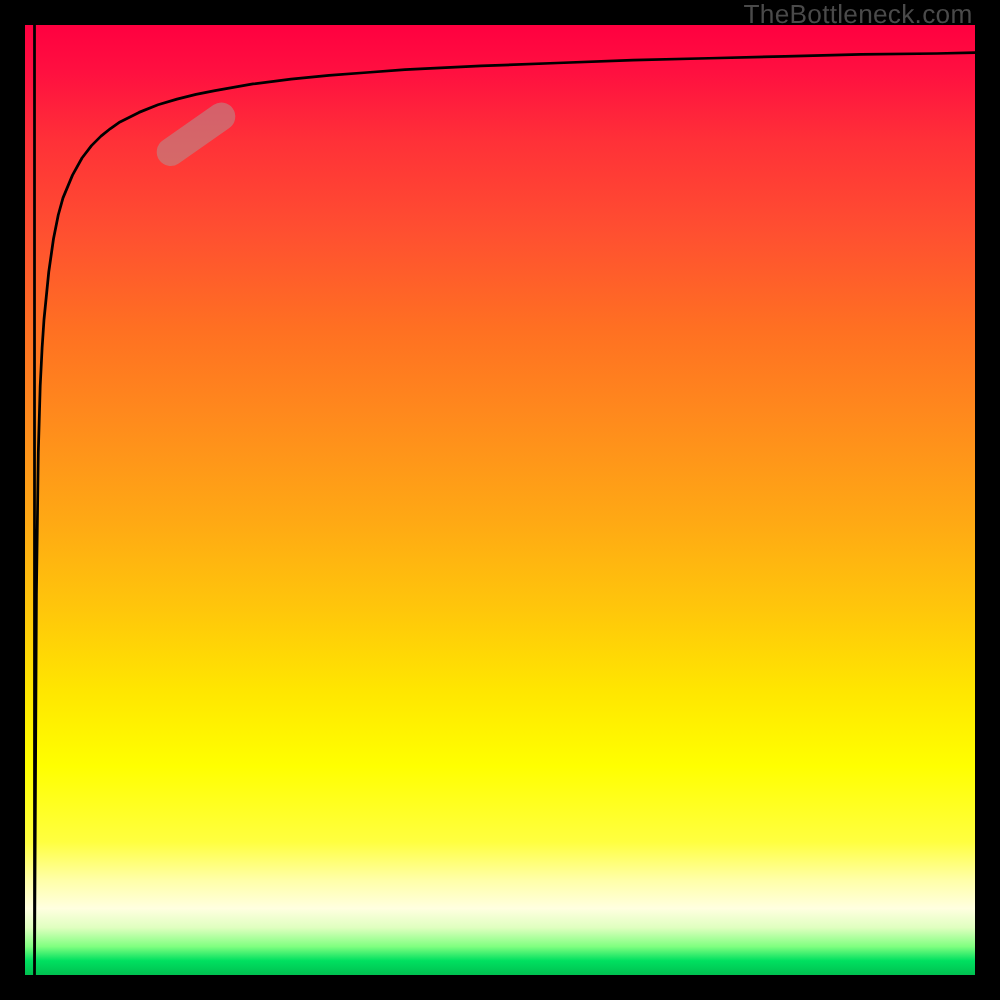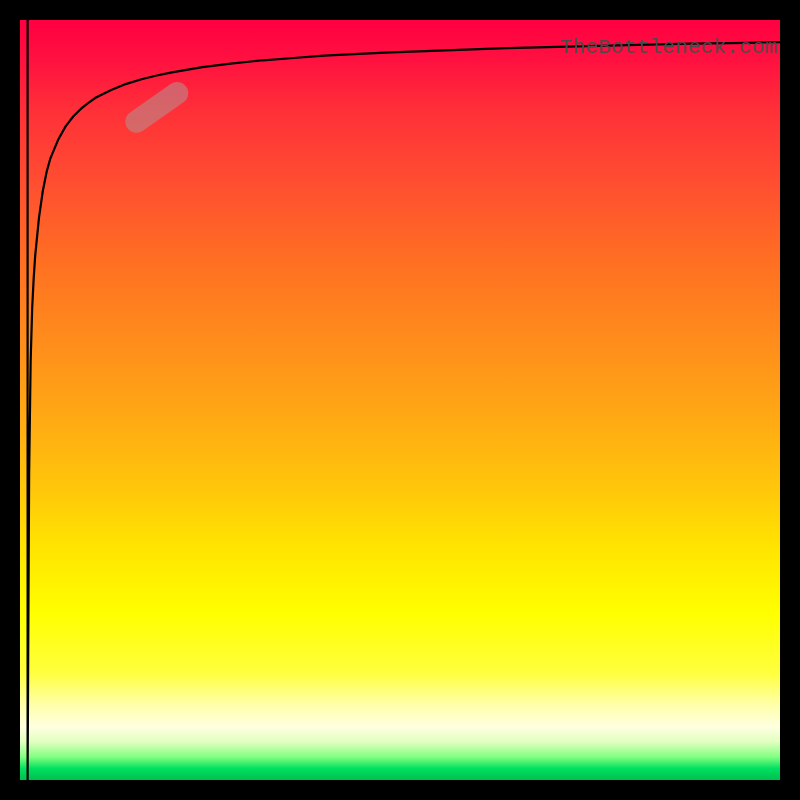--- a/index.html
+++ b/index.html
@@ -53,25 +53,24 @@
     background: #000;
   }
   .frame .left   { left: 0; top: 0; bottom: 0; width: 20px; }
   .frame .right  { right: 0; top: 0; bottom: 0; width: 20px; }
   .frame .top    { top: 0; left: 0; right: 0; height: 20px; }
   .frame .bottom { bottom: 0; left: 0; right: 0; height: 20px; }
   .watermark {
     position: absolute;
     top: 0px;
     right: 22px;
-    font-family: Liberation Mono, monospace;
+    font-family: Liberation Sans, sans-serif;
     font-size: 21px;
     color: #4a4a4a;
     letter-spacing: 0.2px;
-    margin-top: 36px;
   }
 </style>
 </head>
 <body>
 
 <div class="stage">
 
   <div class="plot-area">
     <div class="grad-bg"></div>
     <svg class="curve-layer" viewBox="0 0 760 760" width="760" height="760" preserveAspectRatio="none">

